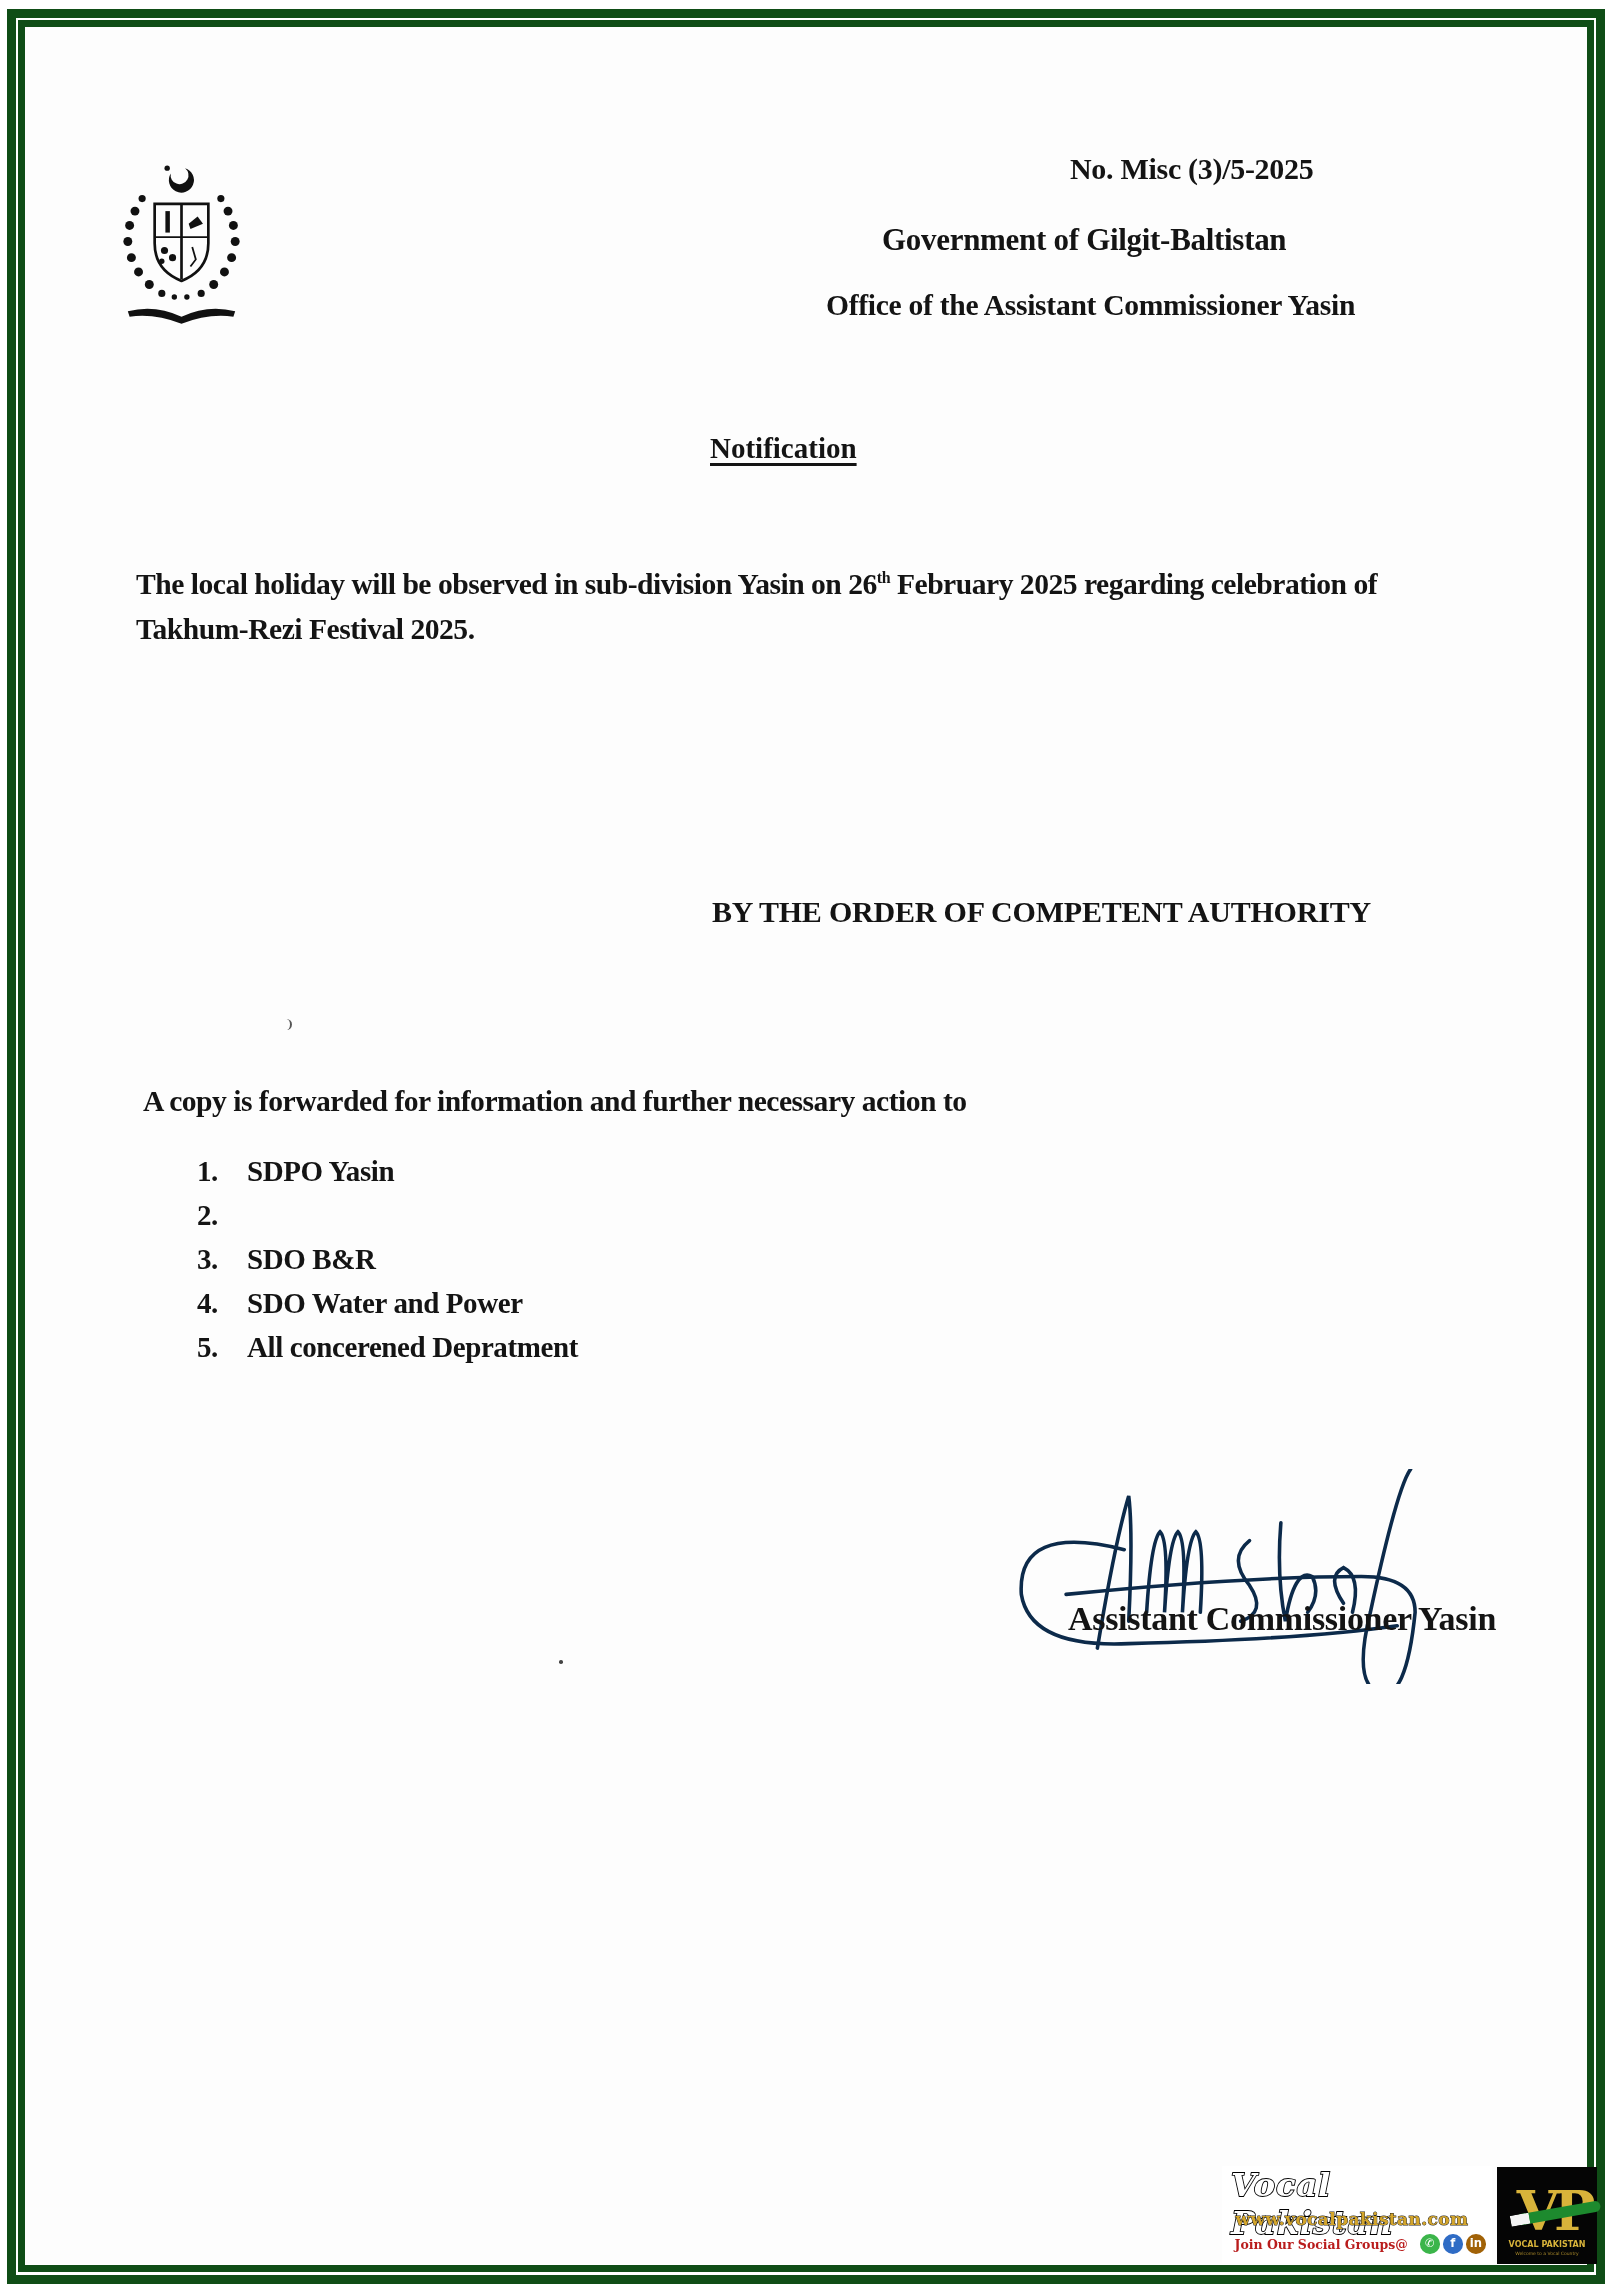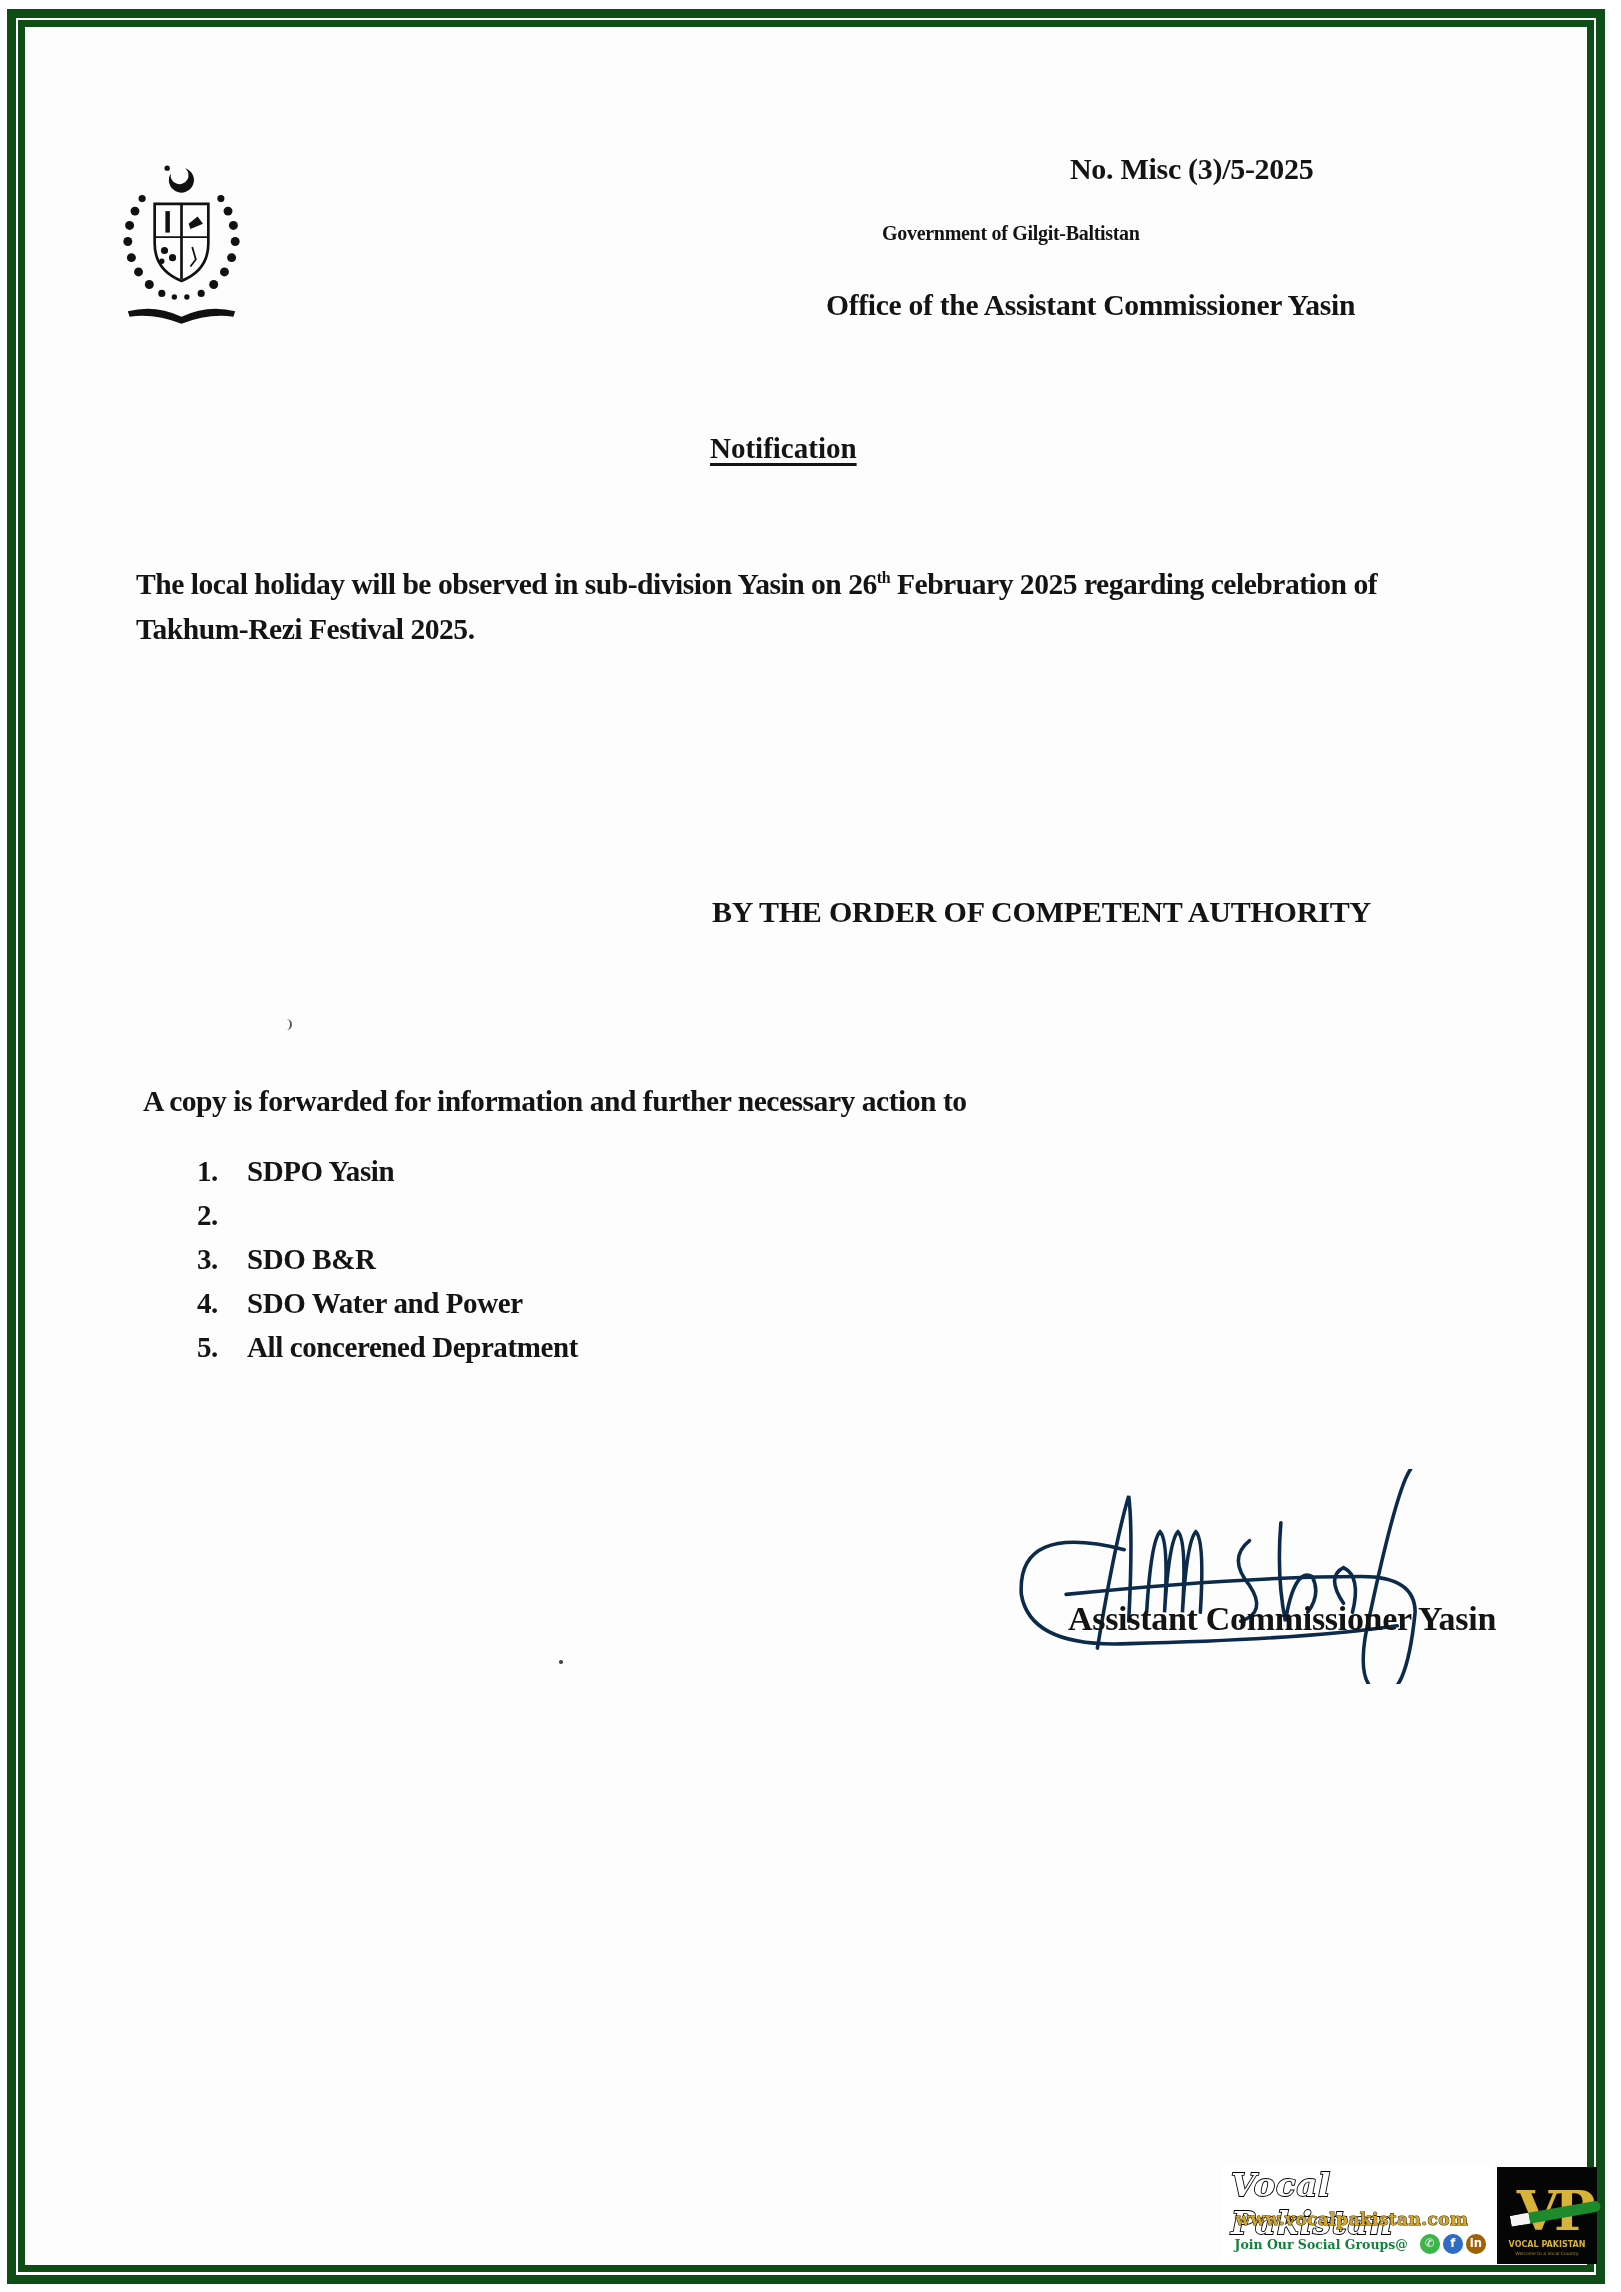--- a/index.html
+++ b/index.html
@@ -7,21 +7,21 @@
          font-family:"Liberation Serif", "DejaVu Serif", serif; color:#141414; }
   .frame-outer { position:absolute; left:7.2px; top:9px; width:1598px; height:2275px;
                  border:9px solid #0f4d16; box-sizing:border-box; }
   .frame-inner { position:absolute; left:18px; top:19.7px; width:1576px; height:2252px;
                  border:7.2px solid #0f4d16; box-sizing:border-box; }
   .sheet { position:absolute; left:25px; top:27px; width:1562px; height:2237px; background:#fdfdfd; }
 
   .emblem { position:absolute; left:115px; top:161px; width:133px; height:170px; }
 
   .ref { position:absolute; left:1070px; top:152px; font-size:30px; font-weight:bold; letter-spacing:-0.3px; }
-  .gov { position:absolute; left:882px; top:222px; font-size:20px; font-weight:bold; letter-spacing:-0.3px; }
+  .gov { position:absolute; left:882px; top:222px; font-size:31px; font-weight:bold; letter-spacing:-0.3px; }
   .office { position:absolute; left:826px; top:289px; font-size:29.6px; font-weight:bold; letter-spacing:-0.3px; }
 
   .notif-title { position:absolute; left:710px; top:432px; font-size:29px; font-weight:bold;
                  text-decoration:underline; text-underline-offset:5.4px; text-decoration-thickness:2.7px; }
 
   .body-p { position:absolute; left:136px; top:562px; width:1254px; font-size:29.6px; font-weight:bold;
             line-height:45px; letter-spacing:-0.5px; }
   .body-p sup { font-size:16px; vertical-align:super; line-height:0; }
 
   .order { position:absolute; left:712px; top:879px; font-size:30px; font-weight:bold; letter-spacing:-0.2px;margin-top:16px; }
@@ -39,21 +39,21 @@
   .stray-mark { position:absolute; left:285px; top:1019px; width:5.4px; height:10.7px; border-right:2.7px solid #555; border-radius:0 7.2px 7.2px 0; }
   .stray-dot { position:absolute; left:559px; top:1660px; width:3.6px; height:3.6px; background:#444; border-radius:50%; }
 
   .brand { position:absolute; left:1222px; top:2166px; width:270px; height:97px; background:#fff; }
   .brand-name { position:absolute; left:9px; top:0px; font-family:"DejaVu Serif", serif; font-style:italic;
                 font-weight:bold; font-size:32px; color:#fff; letter-spacing:0.9px;
                 -webkit-text-stroke:1.8px #000; paint-order:stroke fill; }
   .brand-url { position:absolute; left:13.4px; top:43px; font-family:"DejaVu Serif", serif; font-weight:bold;
                font-size:17px; color:#d4a52a; -webkit-text-stroke:0.9px #1a1a1a; paint-order:stroke fill; letter-spacing:0.4px; }
   .brand-join { position:absolute; left:12.5px; top:71px; font-family:"DejaVu Serif", serif; font-weight:bold;
-                font-size:12.5px; color:#15803d;text-align:center; }
+                font-size:12.5px; color:#b91c1c;text-align:center; }
   .social { position:absolute; top:68px; width:19.7px; height:19.7px; border-radius:50%; color:#fff;
             font-family:"DejaVu Sans", sans-serif; font-weight:bold; font-size:11.6px; text-align:center; line-height:19.7px; }
   .soc-wa { left:198px; background:#3bb54a; }
   .soc-fb { left:221px; background:#2f6cc5; }
   .soc-in { left:244px; background:#a16207; }
 
   .vp-logo { position:absolute; left:1497px; top:2167px; width:100px; height:97px; background:#050505; }
   .vp-mark { position:absolute; left:19.7px; top:10.7px; font-family:"DejaVu Serif", serif; font-weight:bold;
              font-size:55px; color:#d8b33a; letter-spacing:-5.4px; }
   .vp-flag { position:absolute; left:12.5px; top:41px; width:72px; height:10.7px; background:#1d8a2e;

